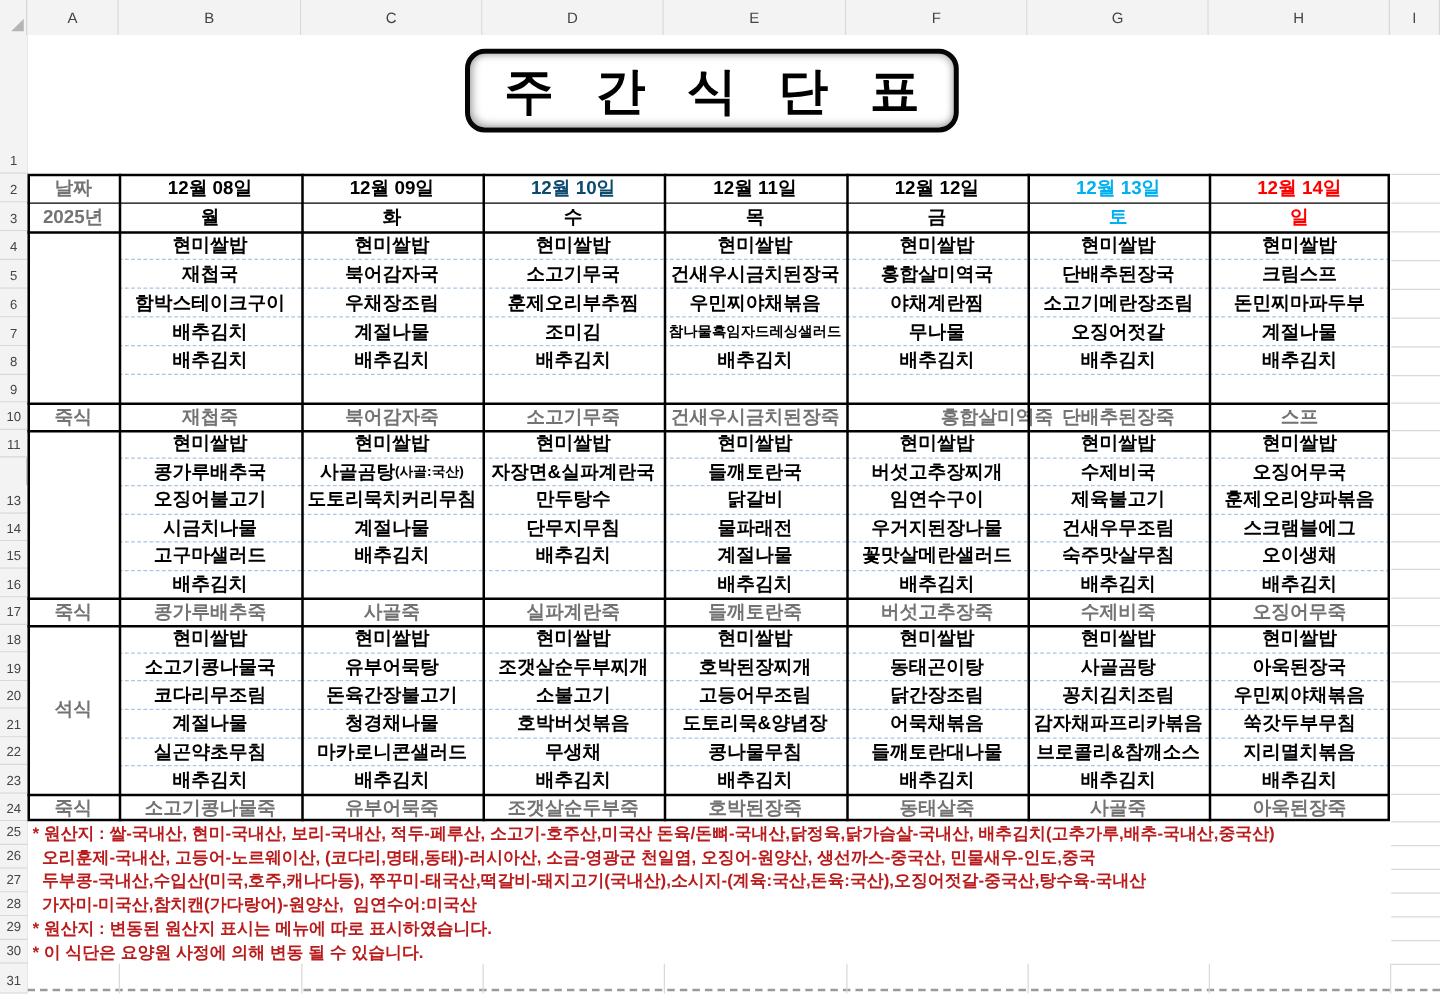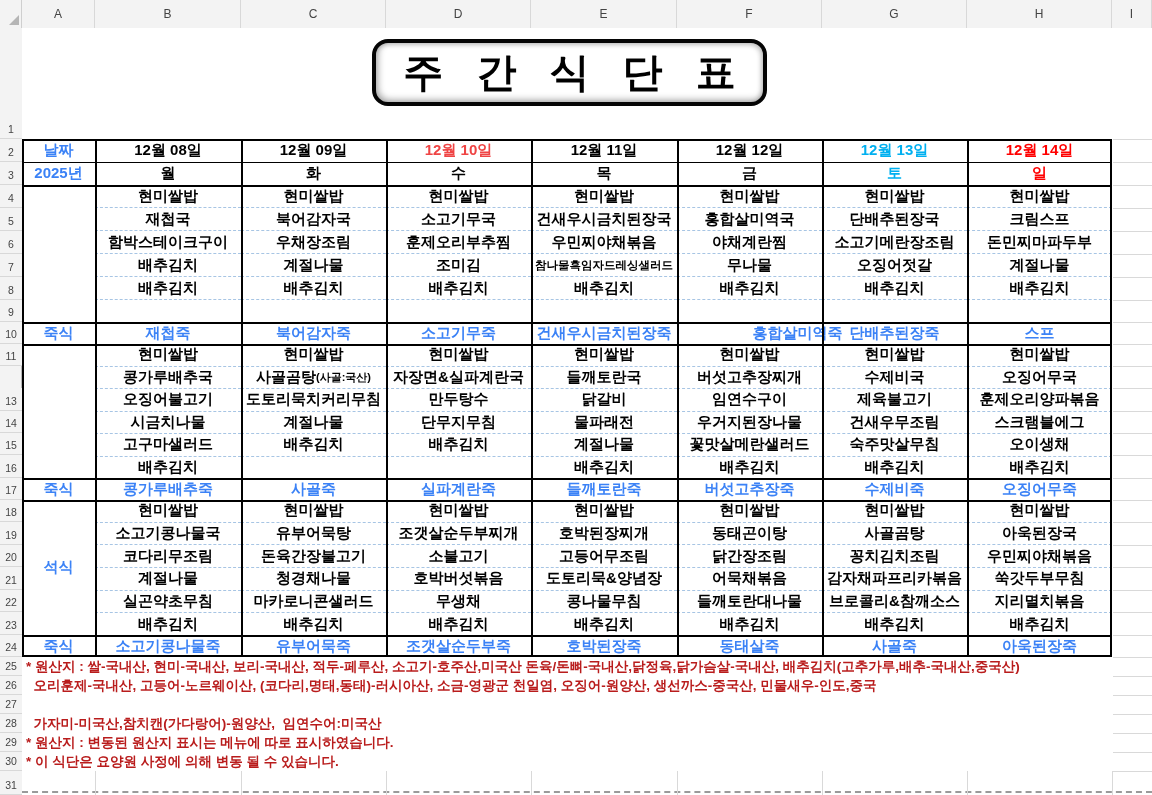--- a/index.html
+++ b/index.html
@@ -18,21 +18,21 @@
   .grid-v{position:absolute;width:1px;background:#d9d9d9;}
   .pagebreak{position:absolute;left:22px;top:791px;width:1130px;height:0;border-top:2px dashed #9a9a9a;}
 
   
   #title-box{position:absolute;left:372px;top:39px;width:395px;height:67px;background:#fff;
     border:4px solid #050505;border-radius:16px;display:flex;align-items:center;justify-content:center;
     box-shadow:inset 2px -2px 7px rgba(0,0,0,.35), inset -2px 2px 5px rgba(0,0,0,.18);}
   #title-box span{font-size:40px;font-weight:bold;color:#000;letter-spacing:11px;padding-left:11px;white-space:nowrap;}
 
   
-  .cell{position:absolute;display:flex;align-items:center;justify-content:center;font-weight:bold;font-size:15px;color:#3b82f6;overflow:hidden;white-space:nowrap;}
+  .cell{position:absolute;display:flex;align-items:center;justify-content:center;font-weight:bold;font-size:15px;color:#737373;overflow:hidden;white-space:nowrap;}
   .meal-cell{position:absolute;display:flex;flex-direction:column;overflow:hidden;}
   .meal-line{flex:1;display:flex;align-items:center;justify-content:center;font-weight:bold;font-size:15px;color:#000;white-space:nowrap;overflow:hidden;}
   .meal-line.dash{border-bottom:1px dashed #a7c5e4;}
   .meal-line.sm{font-size:11.5px;}
   .paren{font-size:11px;font-weight:bold;}
 
   
   .blackline{position:absolute;background:#000;}
   #frame{position:absolute;left:22px;top:139px;width:1090px;height:518px;border:2px solid #000;pointer-events:none;}
 
@@ -129,21 +129,21 @@
     <div class="grid-v" style="left: 677px; top: 771px; width: 1px; height: 24px;"></div>
     <div class="grid-v" style="left: 822px; top: 771px; width: 1px; height: 24px;"></div>
     <div class="grid-v" style="left: 967px; top: 771px; width: 1px; height: 24px;"></div>
     <div class="grid-v" style="left: 1112px; top: 771px; width: 1px; height: 24px;"></div>
     <div class="cell" style="left: 22px; top: 139px; width: 73px; height: 23px;">날짜</div>
     <div class="cell" style="left: 22px; top: 162px; width: 73px; height: 23px;">2025년</div>
     <div class="cell" style="left: 95px; top: 139px; width: 146px; height: 23px; color: rgb(0, 0, 0);">12월 08일</div>
     <div class="cell" style="left: 95px; top: 162px; width: 146px; height: 23px; color: rgb(0, 0, 0);">월</div>
     <div class="cell" style="left: 241px; top: 139px; width: 145px; height: 23px; color: rgb(0, 0, 0);">12월 09일</div>
     <div class="cell" style="left: 241px; top: 162px; width: 145px; height: 23px; color: rgb(0, 0, 0);">화</div>
-    <div class="cell" style="left: 386px; top: 139px; width: 145px; height: 23px; color: #ef4444;">12월 10일</div>
+    <div class="cell" style="left: 386px; top: 139px; width: 145px; height: 23px; color: #0c4a6e;">12월 10일</div>
     <div class="cell" style="left: 386px; top: 162px; width: 145px; height: 23px; color: rgb(0, 0, 0);">수</div>
     <div class="cell" style="left: 531px; top: 139px; width: 146px; height: 23px; color: rgb(0, 0, 0);">12월 11일</div>
     <div class="cell" style="left: 531px; top: 162px; width: 146px; height: 23px; color: rgb(0, 0, 0);">목</div>
     <div class="cell" style="left: 677px; top: 139px; width: 145px; height: 23px; color: rgb(0, 0, 0);">12월 12일</div>
     <div class="cell" style="left: 677px; top: 162px; width: 145px; height: 23px; color: rgb(0, 0, 0);">금</div>
     <div class="cell" style="left: 822px; top: 139px; width: 145px; height: 23px; color: rgb(0, 176, 240);">12월 13일</div>
     <div class="cell" style="left: 822px; top: 162px; width: 145px; height: 23px; color: rgb(0, 176, 240);">토</div>
     <div class="cell" style="left: 967px; top: 139px; width: 145px; height: 23px; color: rgb(255, 0, 0);">12월 14일</div>
     <div class="cell" style="left: 967px; top: 162px; width: 145px; height: 23px; color: rgb(255, 0, 0);">일</div>
     <div class="meal-cell" style="left: 95px; top: 185px; width: 146px; height: 137px;">
@@ -349,16 +349,17 @@
     <div class="blackline" style="left: 22px; top: 162px; width: 1090px; height: 1px;"></div>
     <div class="blackline" style="left: 22px; top: 185px; width: 1090px; height: 2px;"></div>
     <div class="blackline" style="left: 22px; top: 322px; width: 1090px; height: 2px;"></div>
     <div class="blackline" style="left: 22px; top: 344px; width: 1090px; height: 2px;"></div>
     <div class="blackline" style="left: 22px; top: 478px; width: 1090px; height: 2px;"></div>
     <div class="blackline" style="left: 22px; top: 500px; width: 1090px; height: 2px;"></div>
     <div class="blackline" style="left: 22px; top: 635px; width: 1090px; height: 2px;"></div>
     <div id="frame"></div>
     <div class="note" style="left: 26px; top: 657px; width: 1122px; height: 19px;">* 원산지 : 쌀-국내산, 현미-국내산, 보리-국내산, 적두-페루산, 소고기-호주산,미국산 돈육/돈뼈-국내산,닭정육,닭가슴살-국내산, 배추김치(고추가루,배추-국내산,중국산)</div>
     <div class="note" style="left: 26px; top: 676px; width: 1122px; height: 19px;">  오리훈제-국내산, 고등어-노르웨이산, (코다리,명태,동태)-러시아산, 소금-영광군 천일염, 오징어-원양산, 생선까스-중국산, 민물새우-인도,중국</div>
+    <div class="note" style="left: 26px; top: 695px; width: 1122px; height: 19px;">  두부콩-국내산,수입산(미국,호주,캐나다등), 쭈꾸미-태국산,떡갈비-돼지고기(국내산),소시지-(계육:국산,돈육:국산),오징어젓갈-중국산,탕수육-국내산</div>
     <div class="note" style="left: 26px; top: 714px; width: 1122px; height: 19px;">  가자미-미국산,참치캔(가다랑어)-원양산,  임연수어:미국산</div>
     <div class="note" style="left: 26px; top: 733px; width: 1122px; height: 19px;">* 원산지 : 변동된 원산지 표시는 메뉴에 따로 표시하였습니다.</div>
     <div class="note" style="left: 26px; top: 752px; width: 1122px; height: 19px;">* 이 식단은 요양원 사정에 의해 변동 될 수 있습니다.</div>
   </div>
 
 </body></html>

